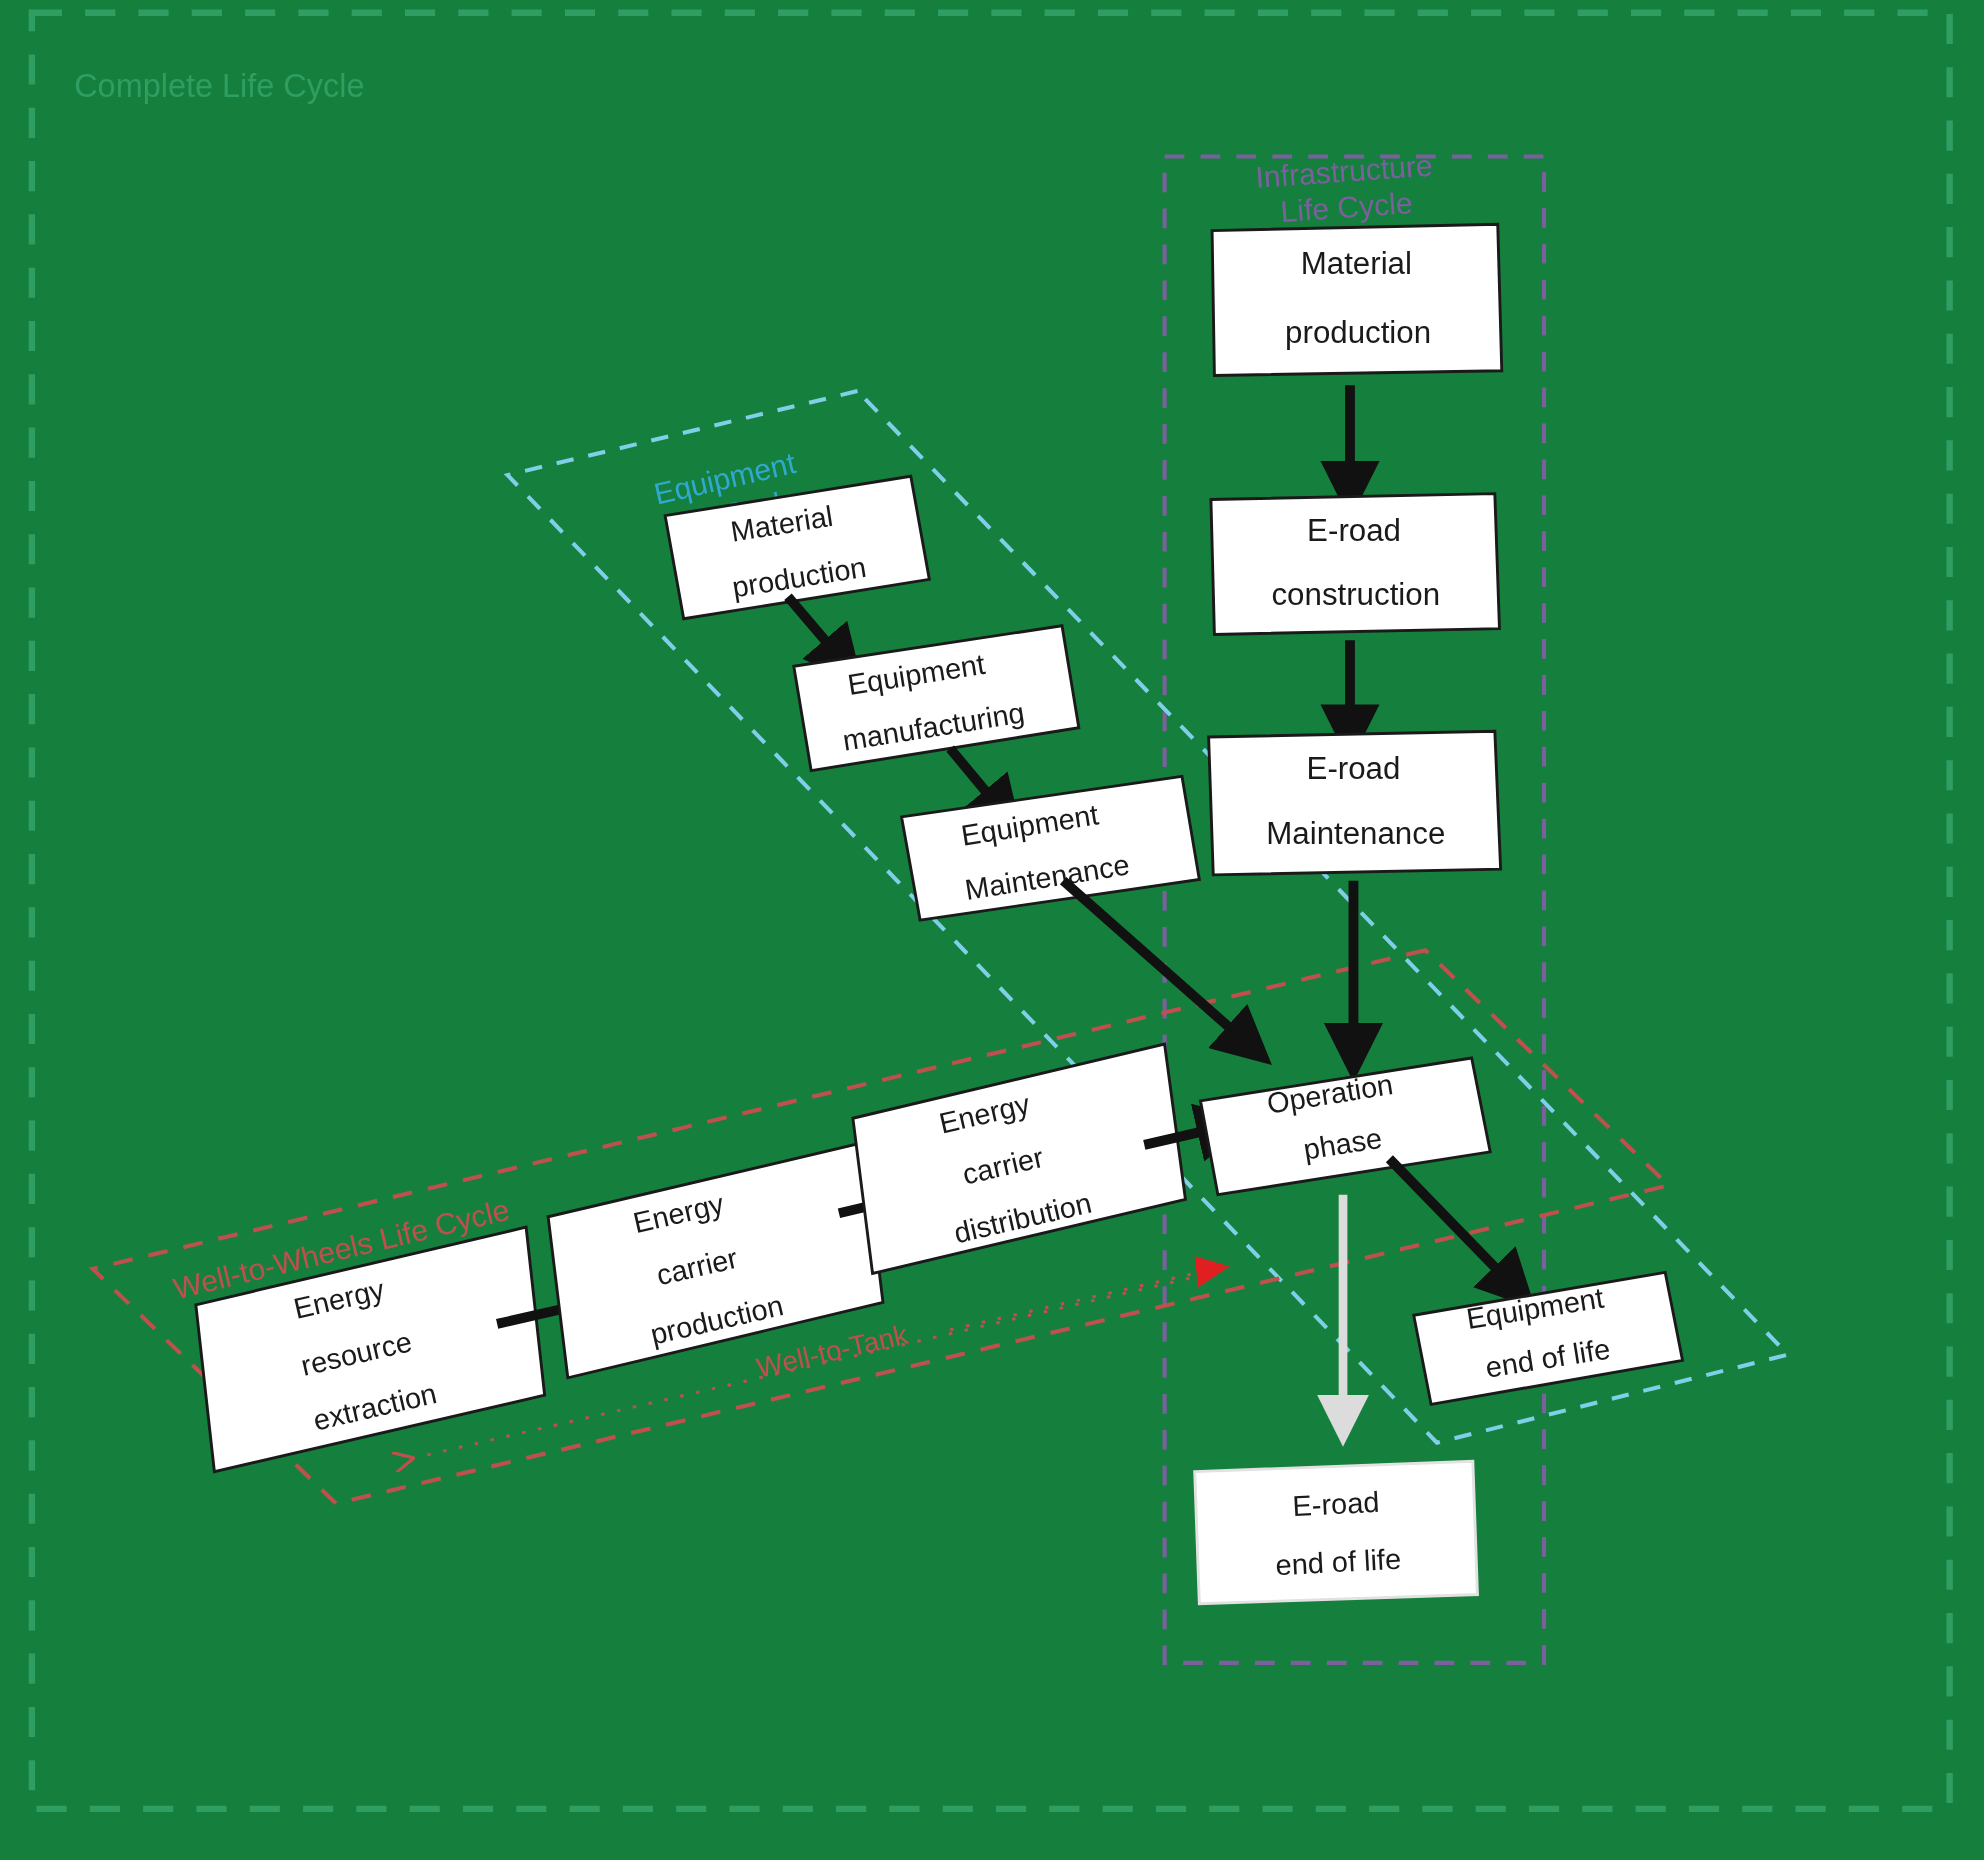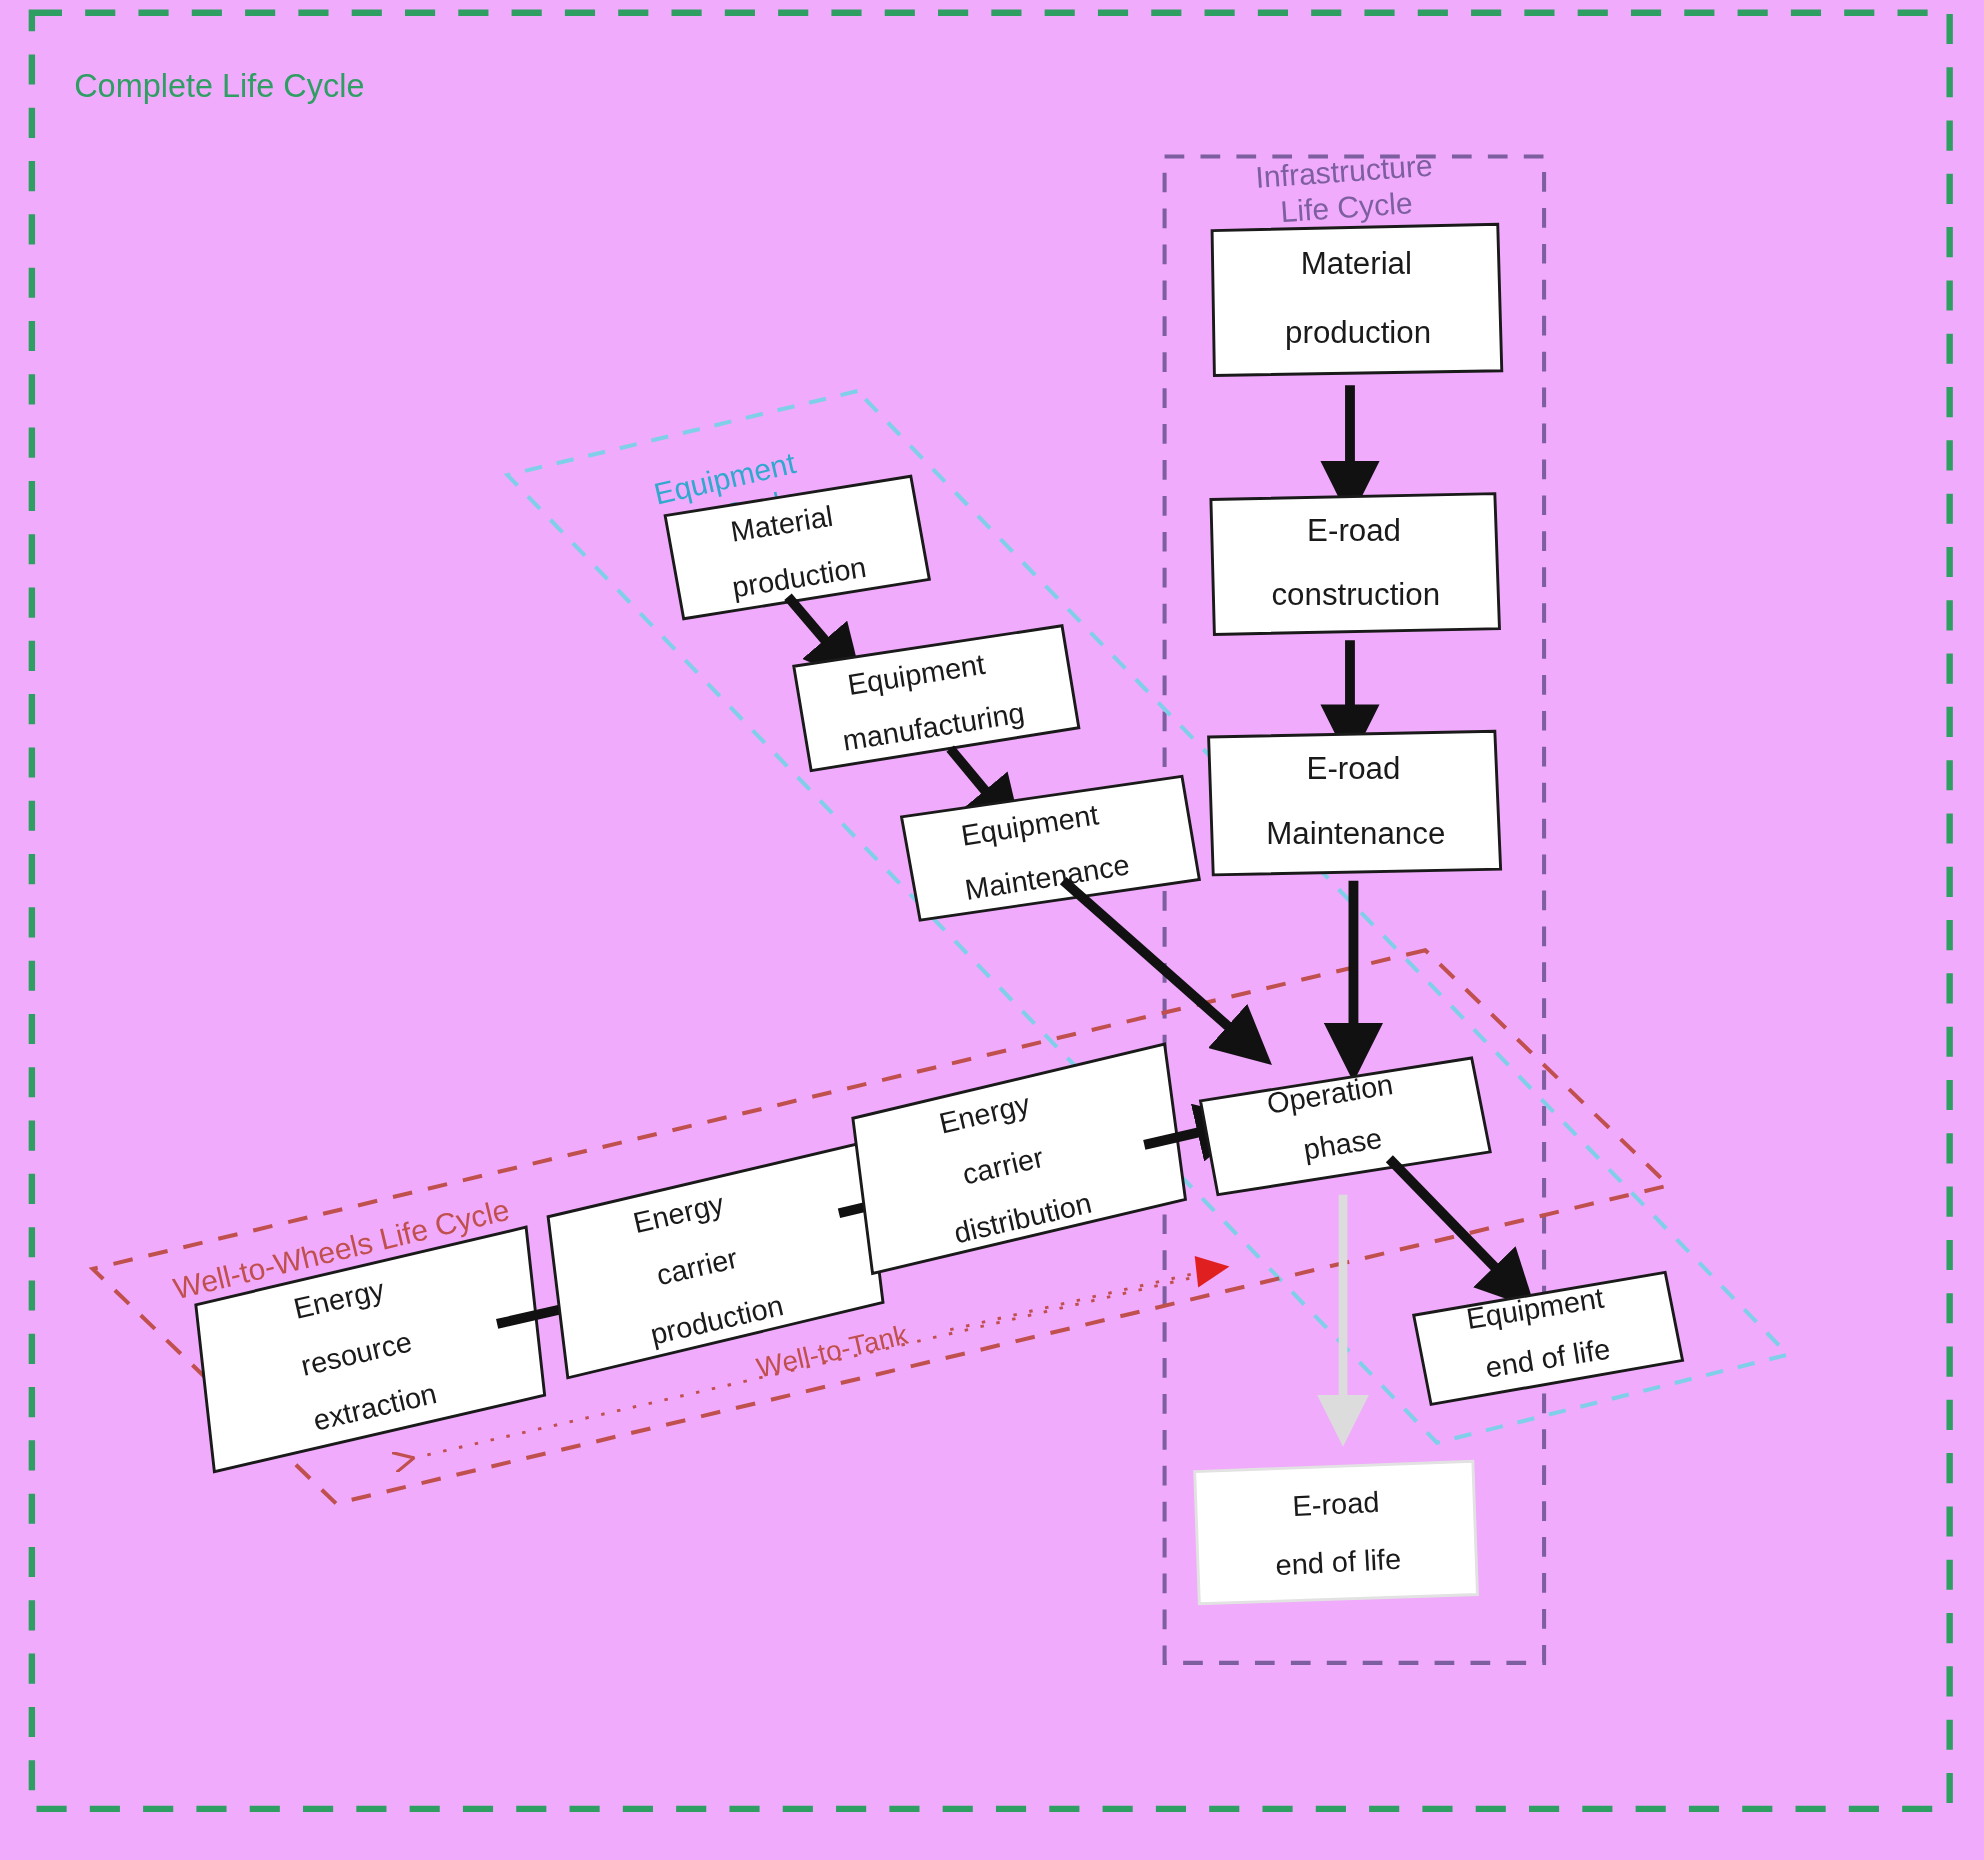--- a/index.html
+++ b/index.html
@@ -10,21 +10,21 @@
   body {
     width: 1985px;
     height: 1861px;
     font-family: "Liberation Sans", sans-serif;
     overflow: hidden;
   }
   #diagram-root {
     position: relative;
     width: 1985px;
     height: 1861px;
-    background: #f0abfc;
+    background: #15803d;
   }
   svg.canvas {
     position: absolute;
     top: 0;
     left: 0;
     width: 1985px;
     height: 1861px;
   }
   text { font-family: "Liberation Sans", sans-serif; }
   .node-label {

